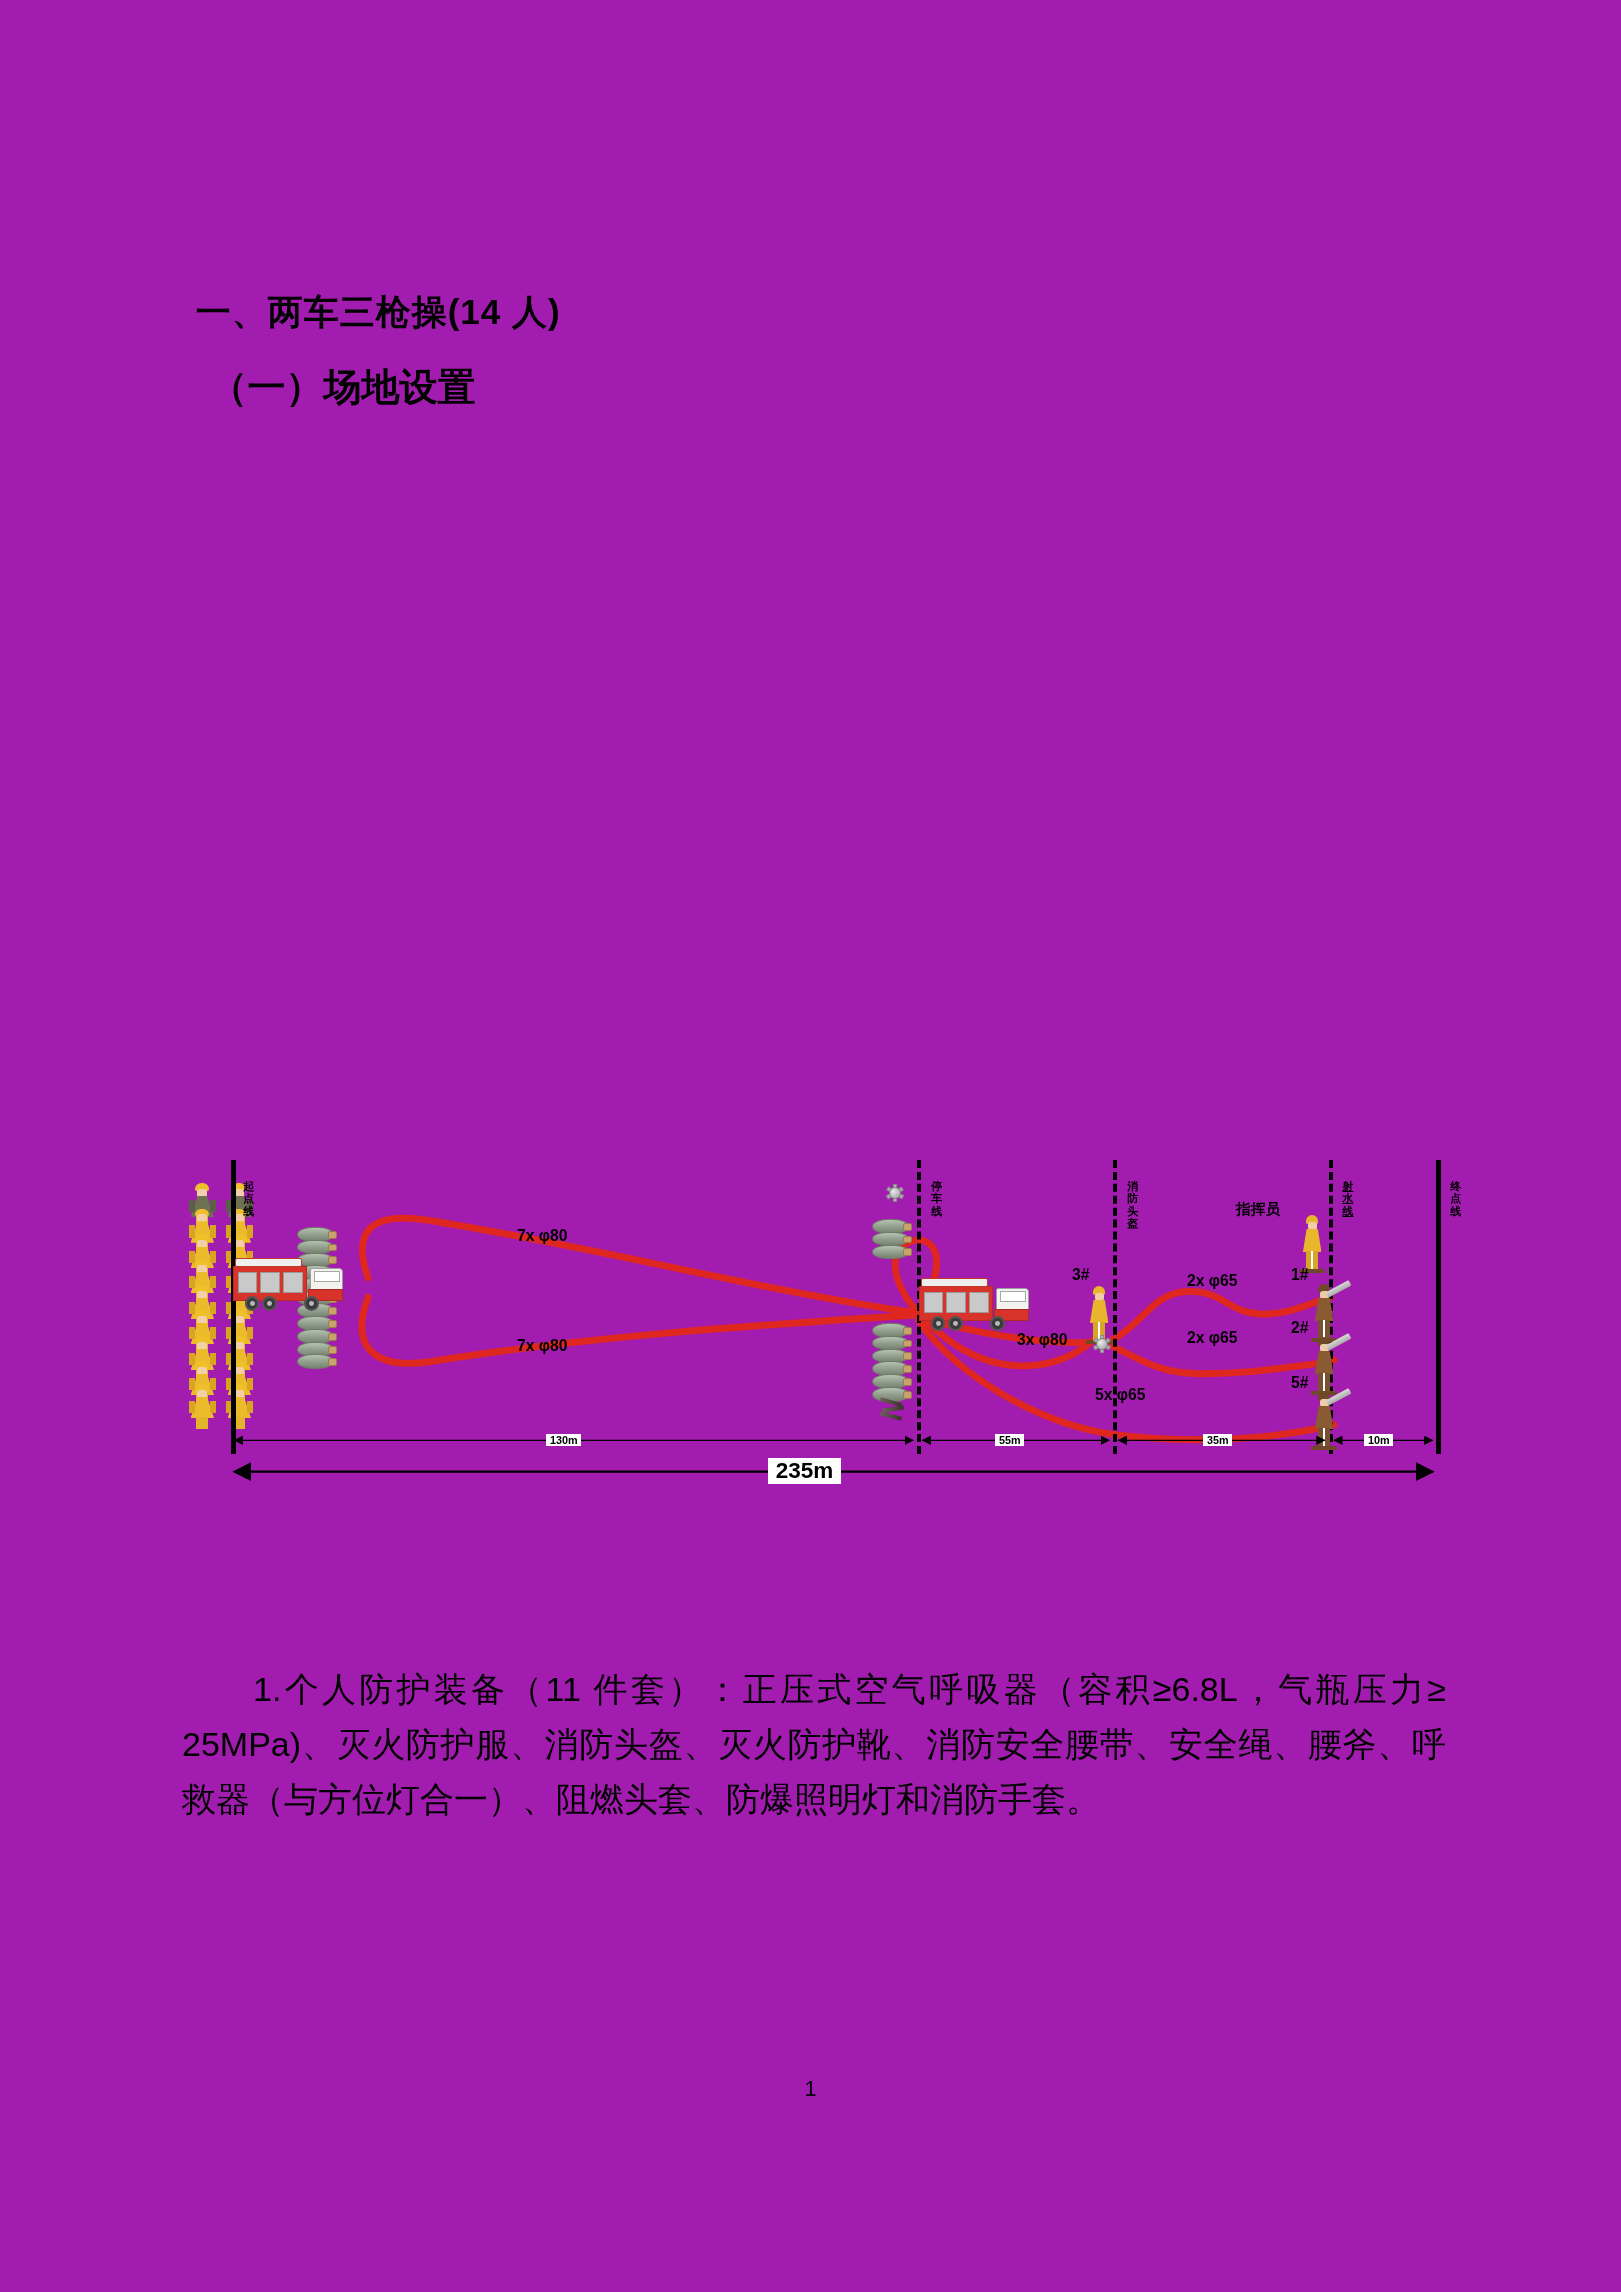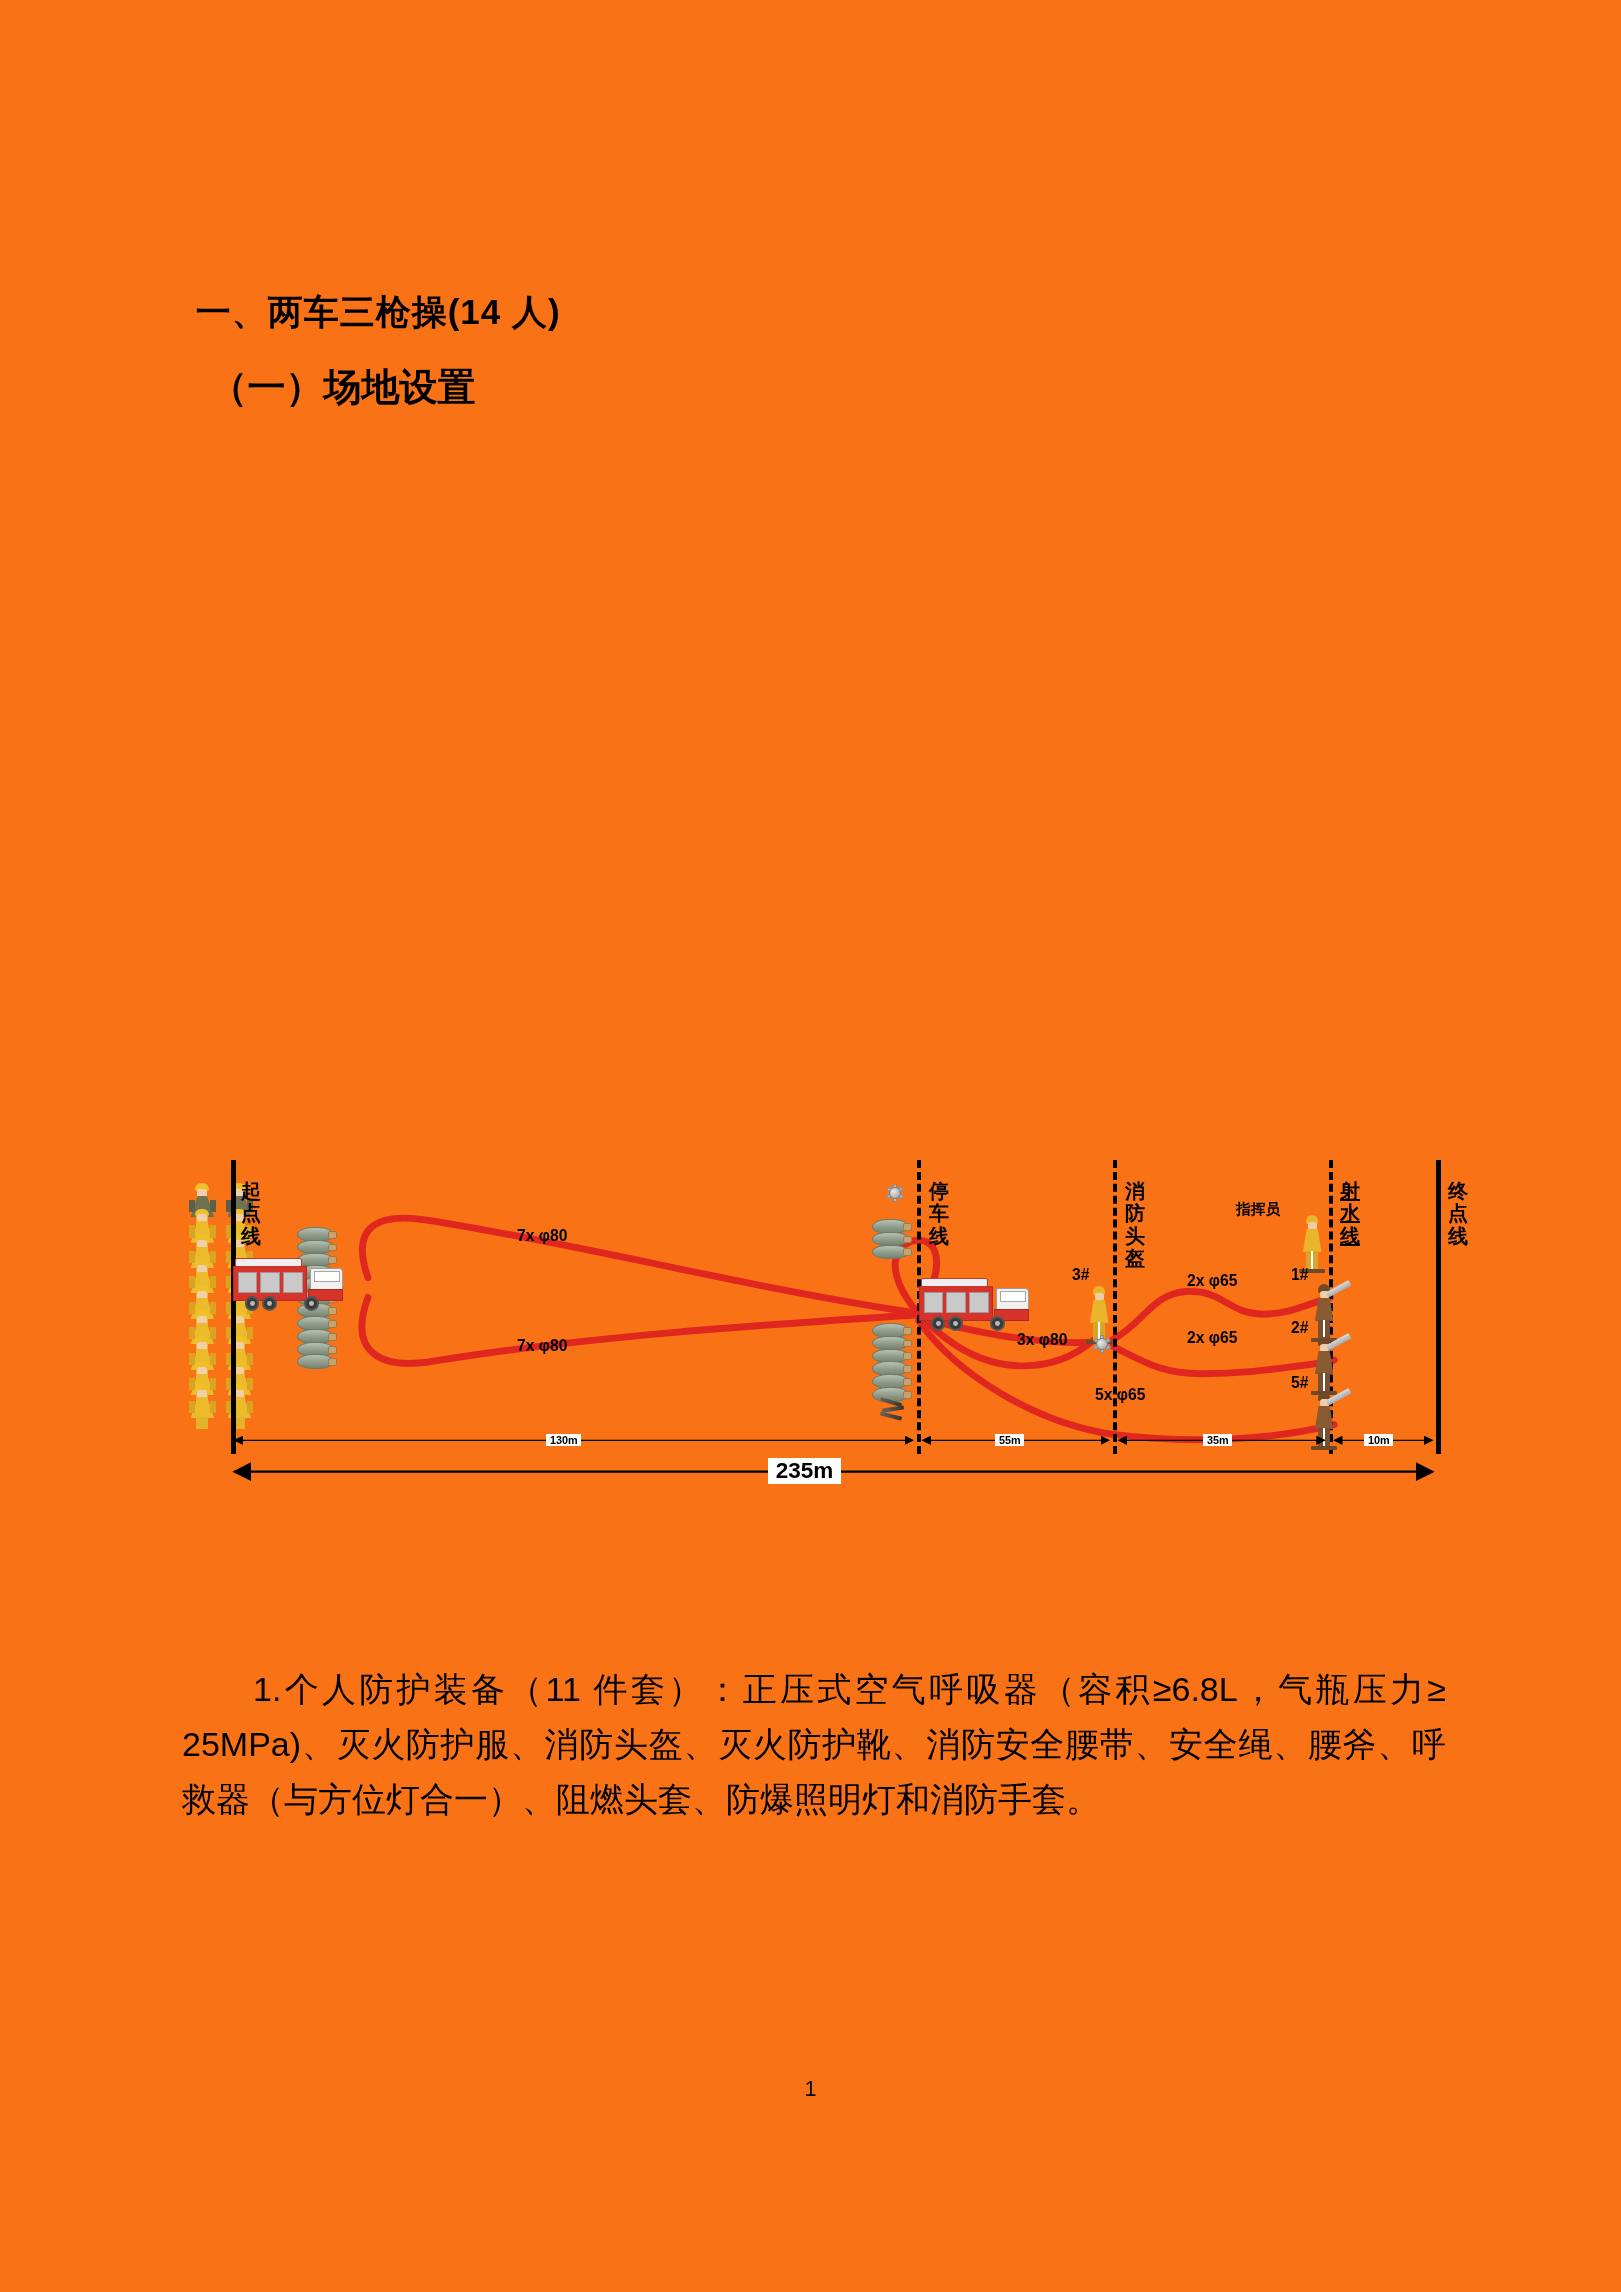--- a/index.html
+++ b/index.html
@@ -13,21 +13,21 @@
     font-family: "Liberation Sans", "DejaVu Sans", sans-serif;
     color: #000000;
     position: relative;
     overflow: hidden;
   }
 
   .page {
     position: relative;
     width: 1621px;
     height: 2293px;
-    background: #f97316;
+    background: #a21caf;
   }
 
   
   .doc-body {
     position: absolute;
     left: 182px;
     top: 294px;
     width: 1264px;
   }
 
@@ -99,21 +99,21 @@
   }
   .vline.solid {
     border-left: 5.9px solid #000;
   }
   .vline.dashed {
     border-left: 4.9px dashed #000;
   }
 
   .vlabel {
     position: absolute;
-    font-size: 20px;
+    font-size: 11px;
     font-weight: bold;
     line-height: 1.12;
     width: 15.7px;
     text-align: center;
     letter-spacing: 0;
   }
 
   .hose-label {
     position: absolute;
     font-size: 15.7px;

